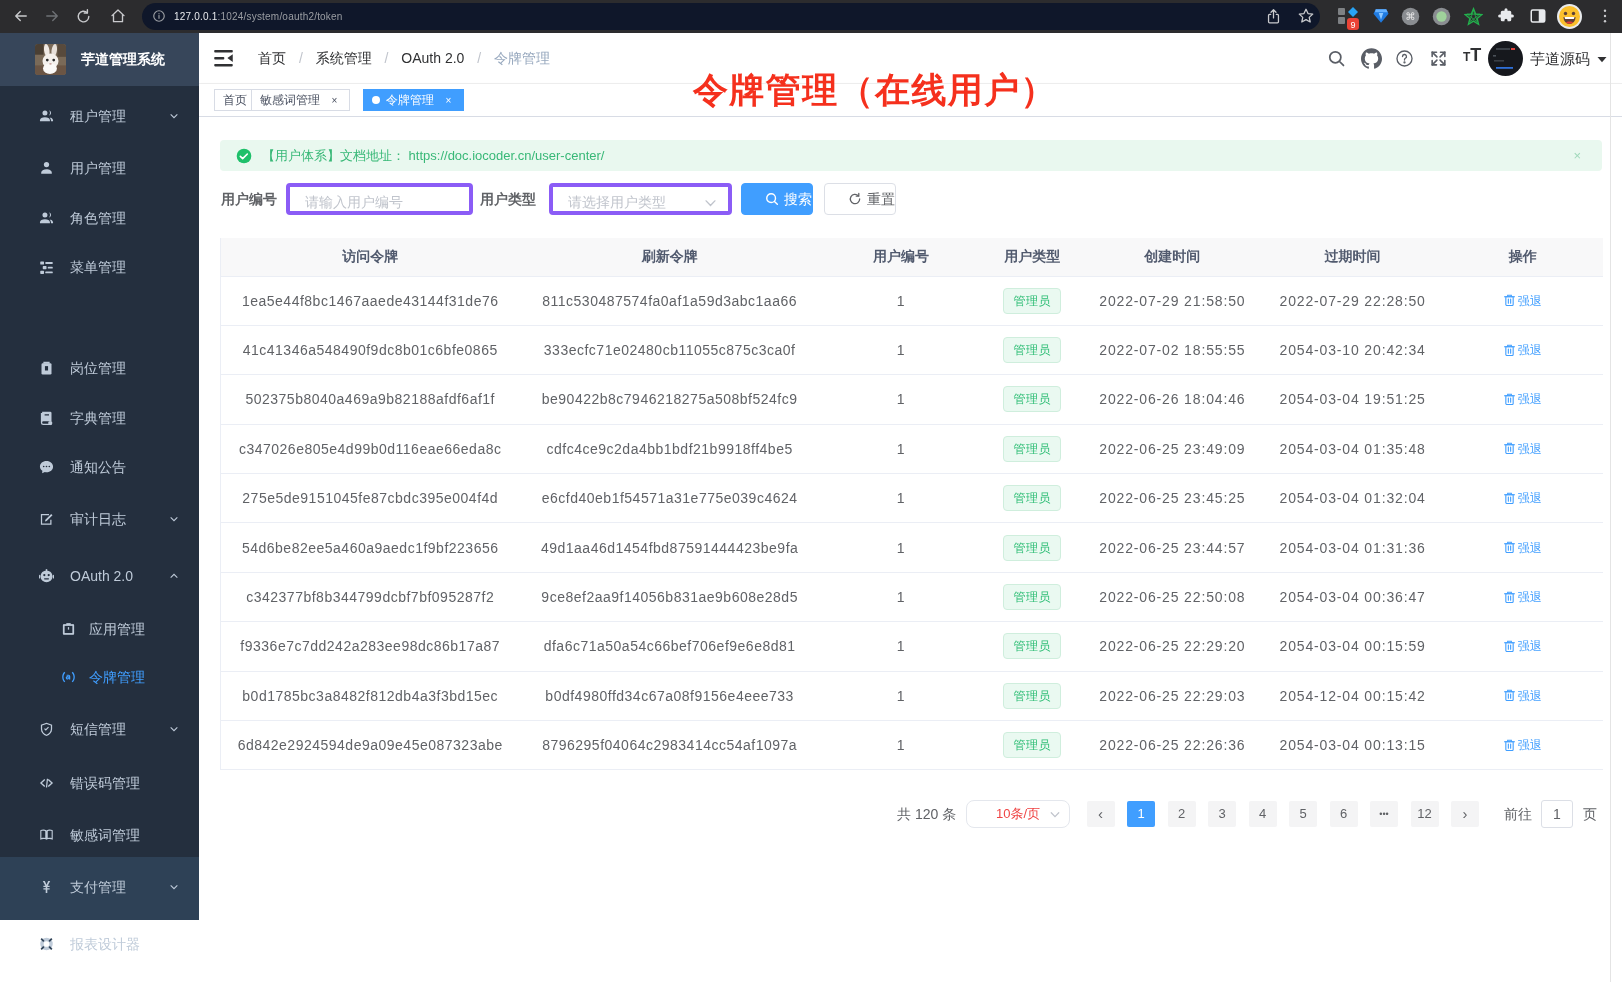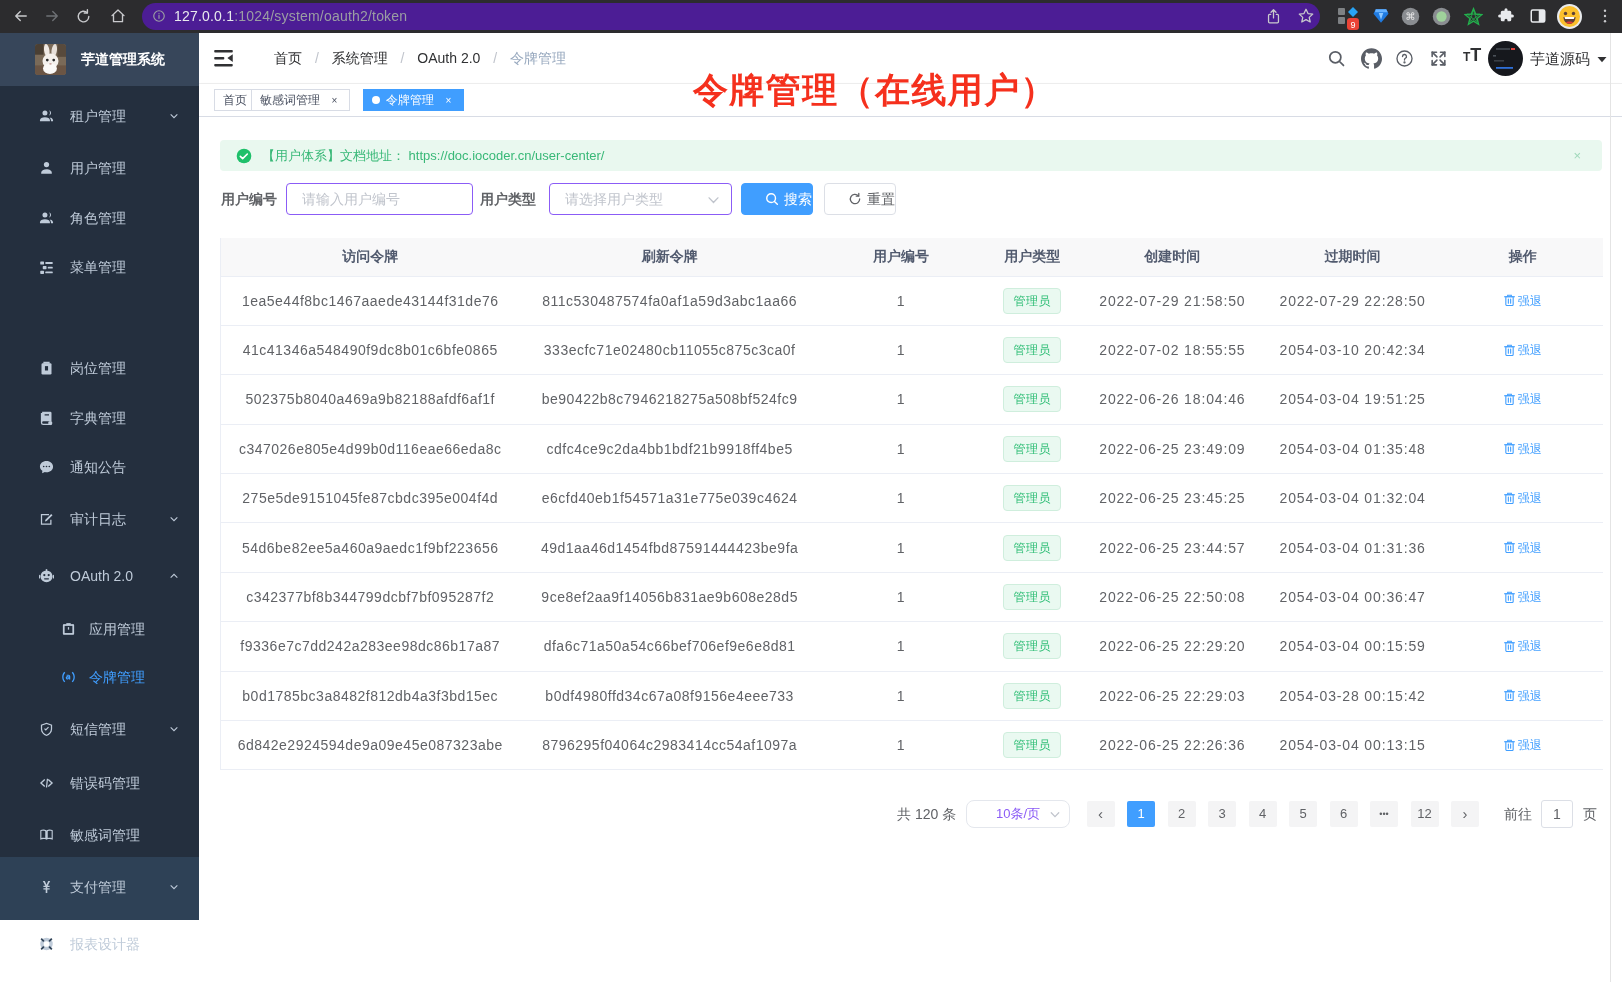--- a/index.html
+++ b/index.html
@@ -2,83 +2,83 @@
 <html><head>
 <meta charset="utf-8">
 <style>
 * { margin:0; padding:0; box-sizing:border-box; }
 html,body { width:1622px; height:982px; overflow:hidden; background:#fff;
   font-family:"Liberation Sans",sans-serif; -webkit-font-smoothing:antialiased; }
 
 .chrome { position:absolute; top:0; left:0; width:1622px; height:33px; background:#2c2c2e; }
 .chrome svg { position:absolute; }
 .omnibox { position:absolute; left:142px; top:3px; width:1178px; height:27px;
-  border-radius:14px; background:#4c1d95; color:#9b9ea3; font-size:14px; line-height:27px; }
+  border-radius:14px; background:#0f172a; color:#9b9ea3; font-size:10px; line-height:27px; }
 .omnibox .host { color:#e8eaed; }
 .url { position:absolute; left:32px; top:0; letter-spacing:.2px; }
 
 .app { position:absolute; top:33px; left:0; width:1622px; height:949px; }
 .sidebar { position:absolute; top:0; left:0; width:199px; height:887px; background:#2e4156; }
 .side-dark { position:absolute; top:0; left:0; width:199px; height:824px; background:#242f3e; }
 .logo { position:absolute; top:0; left:0; width:199px; height:53px; background:#37465a; }
 .logo-img { position:absolute; left:35px; top:11px; width:31px; height:31px; border-radius:3px; overflow:hidden; }
 .logo-txt { position:absolute; left:81px; top:0; line-height:53px; color:#fff; font-size:14px; font-weight:bold; }
 .mi { position:absolute; left:0; width:199px; height:50px; color:#bfcbd9; font-size:14px; }
 .mi .ic { position:absolute; left:39px; top:50%; transform:translateY(-50%); width:15px; height:15px; }
 .mi .tx { position:absolute; left:70px; top:0; line-height:50px; }
 .mi .ar { position:absolute; right:20px; top:50%; transform:translateY(-50%); width:10px; height:10px; }
 .mi.sub .ic { left:61px; }
 .mi.sub .tx { left:89px; }
 .mi.active { color:#409eff; }
 
 .main { position:absolute; top:0; left:199px; width:1423px; height:949px; background:#fff; }
 .navbar { position:absolute; top:0; left:0; width:1423px; height:51px; background:#fff;
   border-bottom:1px solid #f0f0f0; }
-.crumb { position:absolute; left:75px; top:0; line-height:51px; font-size:14px; color:#303133; }
+.crumb { position:absolute; left:59px; top:0; line-height:51px; font-size:14px; color:#303133; }
 .crumb b { font-weight:500; }
 .crumb .sep { color:#c0c4cc; margin:0 9px; font-weight:normal; }
 .crumb .last { color:#97a8be; }
 .tagsbar { position:absolute; top:51px; left:0; width:1423px; height:33px; background:#fff;
   border-bottom:1px solid #d8dce5; box-shadow:0 1px 3px 0 rgba(0,0,0,.08); }
 .tag { position:absolute; top:5px; height:22px; line-height:20px; font-size:12px; color:#495060;
   background:#fff; border:1px solid #d8dce5; padding:0 8px; }
 .tag .x { display:inline-block; width:14px; text-align:center; margin-left:4px; color:#495060; font-size:10px; }
 .tag.on { background:#409eff; color:#fff; border-color:#409eff; }
 .tag.on .x { color:#fff; }
 .dot { display:inline-block; width:8px; height:8px; border-radius:50%; background:#fff; margin-right:6px; position:relative; top:0px; }
 .annot { position:absolute; left:494px; top:34px; color:#f5301d; font-size:35px; letter-spacing:1.4px;
   font-weight:600; white-space:nowrap; z-index:10; }
 
 .content { position:absolute; top:84px; left:0; width:1423px; height:865px; background:#fff; }
 .alert { position:absolute; left:21px; top:23px; width:1382px; height:31px; background:#e9f8ef;
   border-radius:4px; color:#38b877; font-size:13px; line-height:31px; }
 .alert .atx { position:absolute; left:42px; }
 .alert .ax { position:absolute; right:21px; color:#9fd8ba; font-size:13px; }
 .lbl { position:absolute; font-size:14px; font-weight:bold; color:#606266; line-height:32px; }
-.ipt { position:absolute; height:32px; border:1px solid #8b5cf6; border-radius:4px; background:#fff;
+.ipt { position:absolute; height:32px; border:4px solid #8b5cf6; border-radius:4px; background:#fff;
   font-size:14px; color:#c0c4cc; line-height:30px; padding-left:15px; }
 .btn { position:absolute; height:32px; border-radius:4px; font-size:14px; line-height:30px; text-align:right; }
 .btn.blue { background:#409eff; color:#fff; border:1px solid #409eff; }
 .btn.plain { background:#fff; color:#606266; border:1px solid #dcdfe6; }
 
 .tbl { position:absolute; left:21px; top:121px; width:1382px; }
 table { border-collapse:collapse; width:1382px; table-layout:fixed; }
 th { background:#f8f8f9; color:#515a6e; font-size:14px; font-weight:bold; height:38px; text-align:center; }
 td { color:#606266; font-size:14px; height:49.4px; text-align:center; border-bottom:1px solid #ebeef5; background:#fff; letter-spacing:.5px; }
 td.dt { letter-spacing:.85px; }
 thead tr { border-bottom:1px solid #ebeef5; }
 .tbl .wrap { border-left:1px solid #ebeef5; border-right:1px solid #ebeef5; }
 .gtag { display:inline-block; width:58px; height:26px; line-height:24px; background:#eaf9f1;
   border:1px solid #cfeedd; border-radius:4px; color:#2dbd74; font-size:12px; }
 .oplink { color:#409eff; font-size:12px; letter-spacing:0; }
 
 .pager { position:absolute; top:683px; left:0; width:1403px; height:28px; font-size:13px; color:#606266; }
 .pgtotal { position:absolute; left:698px; top:0; line-height:28px; font-size:14px; }
 .pgsel { position:absolute; left:767px; top:0; width:104px; height:28px; border:1px solid #e4e7ed;
-  border-radius:8px; line-height:26px; text-align:center; font-size:13px; color:#8b5cf6; background:#fff; }
+  border-radius:8px; line-height:26px; text-align:center; font-size:13px; color:#ef4444; background:#fff; }
 .pbtn { position:absolute; top:1px; width:28px; height:26px; border-radius:2px; background:#f4f4f5;
   text-align:center; line-height:26px; font-size:13px; color:#606266; }
 .pbtn.on { background:#409eff; color:#fff; }
 .pgjump { position:absolute; line-height:28px; font-size:14px; }
 .pgipt { position:absolute; left:1342px; top:0; width:32px; height:28px; border:1px solid #dcdfe6;
   border-radius:3px; background:#fff; }
 </style>
 </head>
 <body>
 <div class="chrome">
@@ -526,21 +526,21 @@
                         <path d="M4 6h16v17a2 2 0 0 1-2 2H6a2 2 0 0 1-2-2z"></path>
                         <path d="M9.5 11v9M14.5 11v9" stroke-linecap="round"></path>
                       </svg>强退</span></td>
                 </tr>
         <tr>
                   <td>b0d1785bc3a8482f812db4a3f3bd15ec</td>
                   <td>b0df4980ffd34c67a08f9156e4eee733</td>
                   <td>1</td>
                   <td><span class="gtag">管理员</span></td>
                   <td class="dt">2022-06-25 22:29:03</td>
-                  <td class="dt">2054-03-28 00:15:42</td>
+                  <td class="dt">2054-12-04 00:15:42</td>
                   <td><span class="oplink"><svg width="11" height="12" viewBox="0 0 24 26" style="vertical-align:-1.5px;margin-right:3px" fill="none" stroke="#409eff" stroke-width="2.4">
                         <path d="M1 6h22" stroke-linecap="round"></path>
                         <path d="M8 6V2.5h8V6"></path>
                         <path d="M4 6h16v17a2 2 0 0 1-2 2H6a2 2 0 0 1-2-2z"></path>
                         <path d="M9.5 11v9M14.5 11v9" stroke-linecap="round"></path>
                       </svg>强退</span></td>
                 </tr>
         <tr>
                   <td>6d842e2924594de9a09e45e087323abe</td>
                   <td>8796295f04064c2983414cc54af1097a</td>

